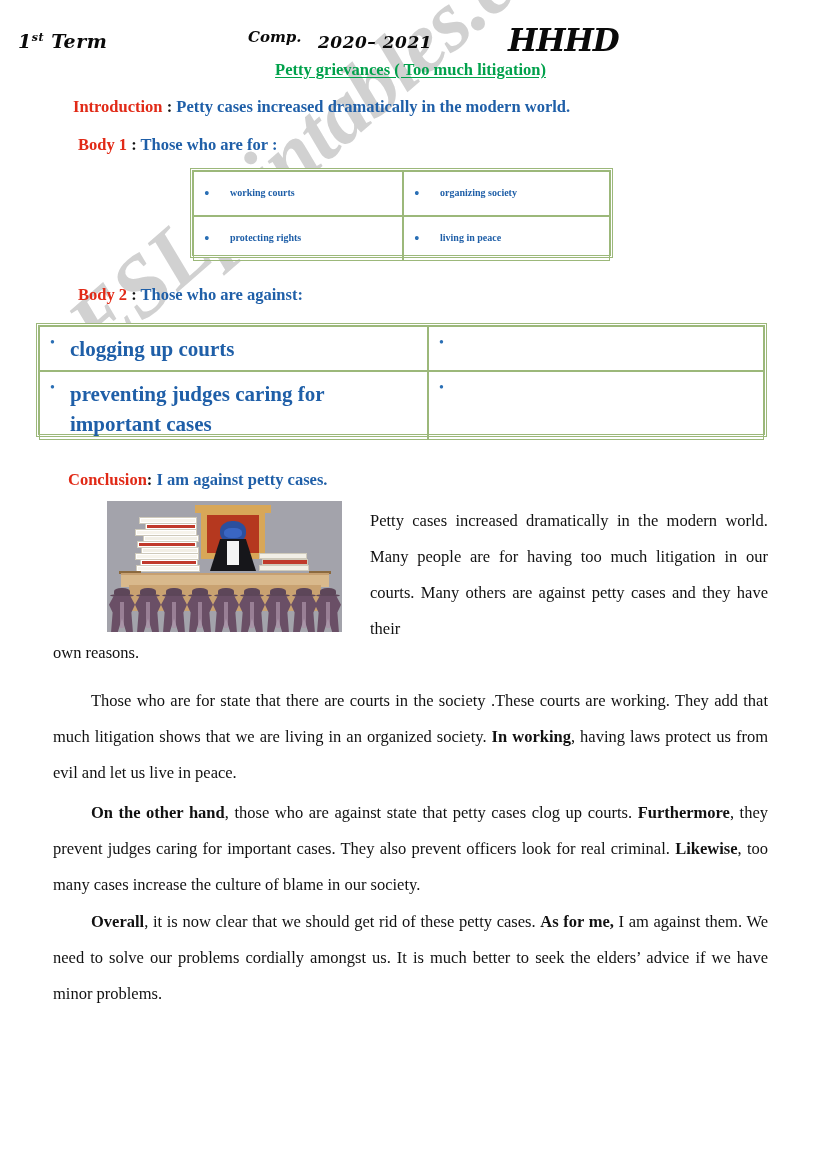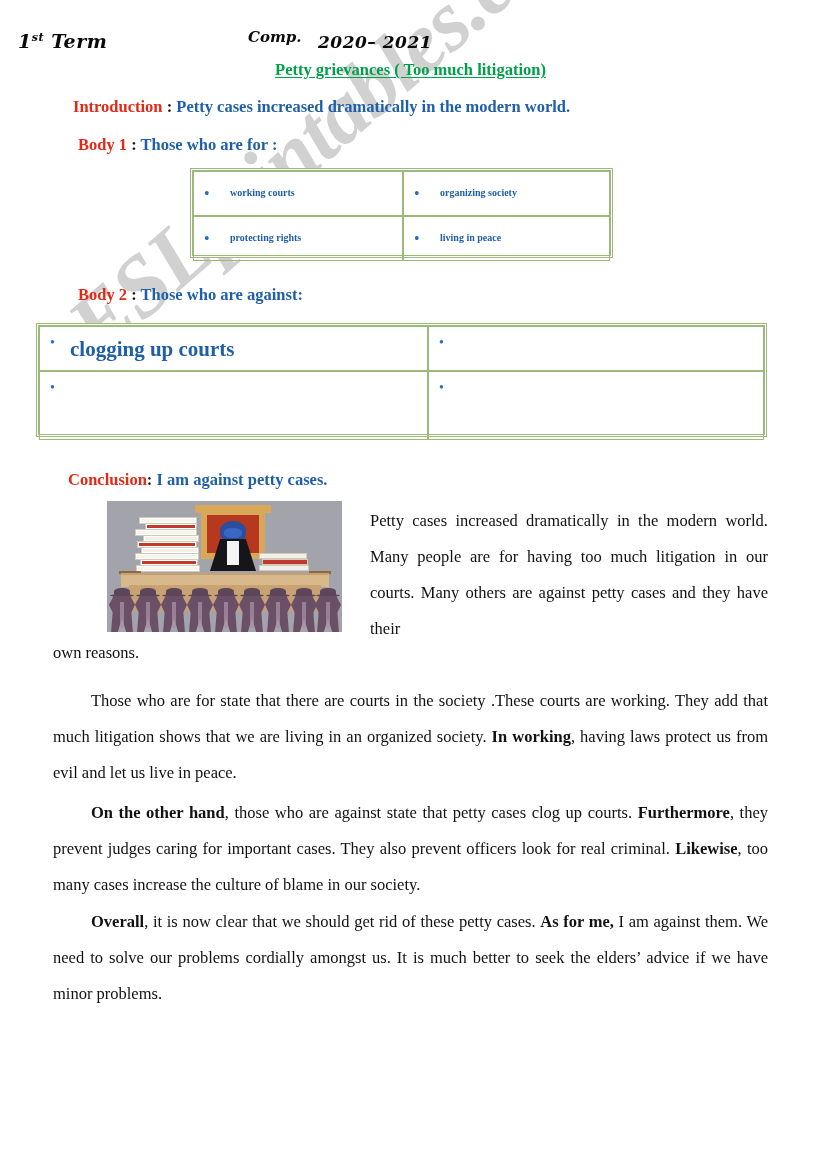--- a/index.html
+++ b/index.html
@@ -275,20 +275,21 @@
 <div class="page">
 
   <div class="watermark">ESLprintables.com</div>
 
   <div class="content">
 
     <div class="header-row">
       <div class="script hdr-term"><span>1</span><sup>st</sup> <span>Term</span></div>
       <div class="script hdr-comp">Comp.</div>
       <div class="script hdr-years">2020– 2021</div>
+      <div class="script hdr-initials">HHHD</div>
     </div>
 
     <div class="doc-title">Petty grievances ( Too much litigation)</div>
 
     <div class="sec-line line-intro">
       <span class="lbl-red">Introduction</span><span class="lbl-sep"> : </span><span class="lbl-blue">Petty cases increased dramatically in the modern world.</span>
     </div>
 
     <div class="sec-line line-body1">
       <span class="lbl-red">Body 1</span><span class="lbl-sep"> : </span><span class="lbl-blue">Those who are for :</span>
@@ -320,20 +321,21 @@
     <div class="grid" id="table-against">
       <div class="cell">
         <span class="bullet">•</span>
         <span class="cell-text">clogging up courts</span>
       </div>
       <div class="cell">
         <span class="bullet">•</span>
       </div>
       <div class="cell">
         <span class="bullet">•</span>
+        <span class="cell-text">preventing judges caring for important cases</span>
       </div>
       <div class="cell">
         <span class="bullet">•</span>
       </div>
     </div>
 
     <div class="sec-line line-concl">
       <span class="lbl-red">Conclusion</span><span class="lbl-sep">: </span><span class="lbl-blue">I am against petty cases.</span>
     </div>
 

